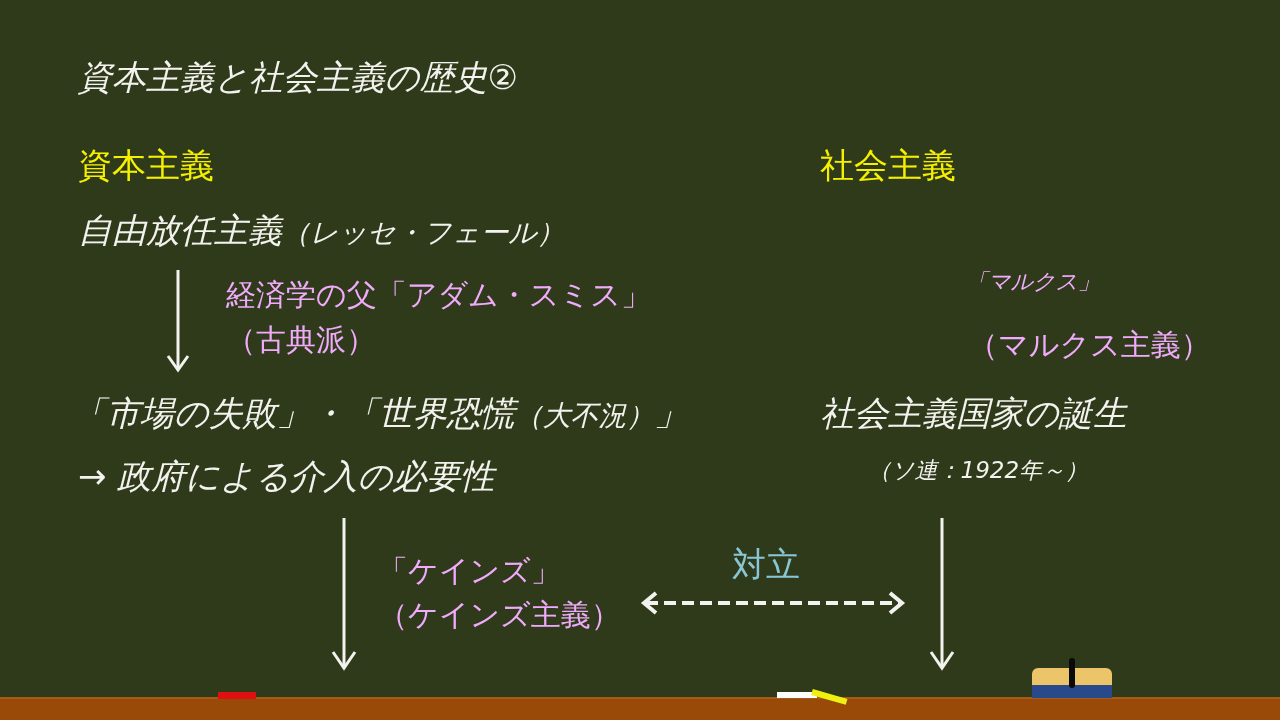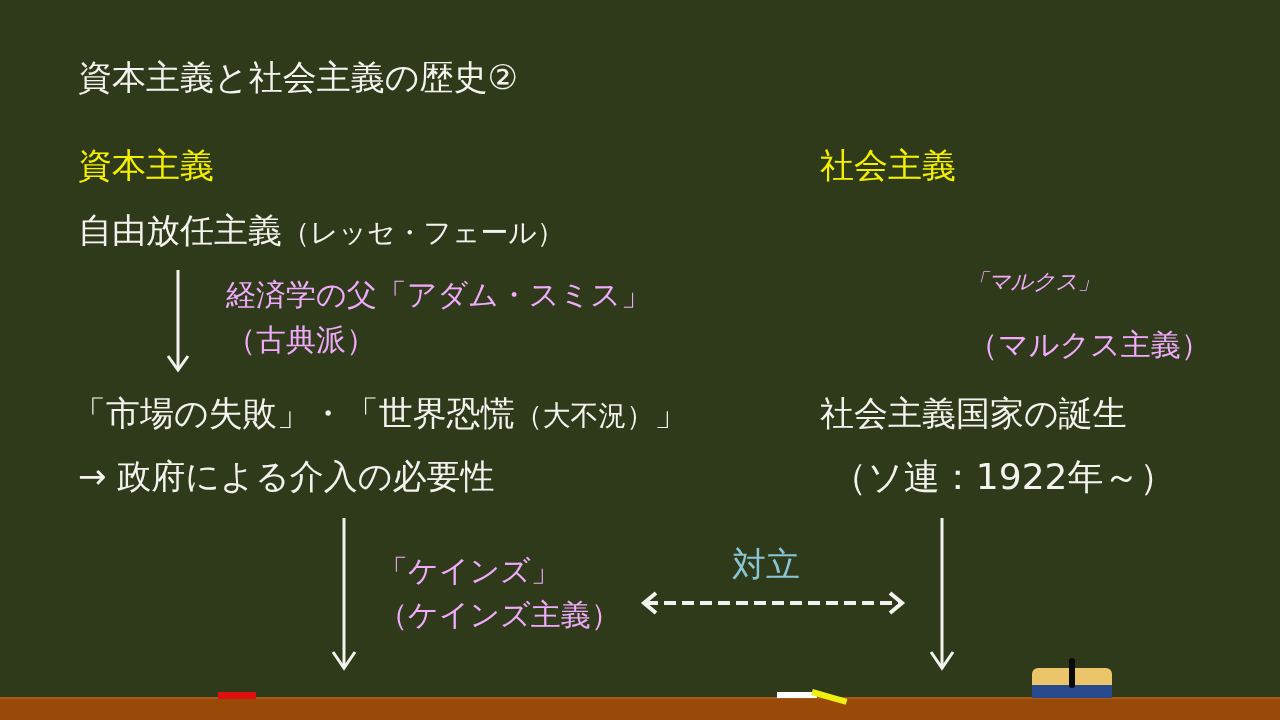--- a/index.html
+++ b/index.html
@@ -12,38 +12,38 @@
     .board {
       position: absolute; left: 0; top: 0; width: 1280px; height: 697px;
       background: #2f3a1a;
     }
     .ledge {
       position: absolute; left: 0; top: 697px; width: 1280px; height: 23px;
       background: #9a4a08;
       border-top: 2px solid #a85a1a;
     }
     .txt { position: absolute; white-space: nowrap; line-height: 1; }
-    .white { color: #f2f2ee; }
+    .white { color: #f2f2ee; font-style: italic; }
     .yellow { color: #f4f000; }
     .pink { color: #f0abfc; }
     .cyan { color: #88c6d6; font-family: Liberation Mono, monospace; }
     .small { font-size: 0.82em; }
 
     #title { left: 78px; top: 60px; font-size: 34px; }
     #cap-head { left: 78px; top: 148px; font-size: 34px; }
     #soc-head { left: 820px; top: 148px; font-size: 34px; }
     #laissez { left: 78px; top: 213px; font-size: 34px; }
     #smith1 { left: 226px; top: 280px; font-size: 30px; }
     #smith2 { left: 226px; top: 325px; font-size: 30px; }
     #failure { left: 72px; top: 396px; font-size: 34px; }
     #govt { left: 78px; top: 459px; font-size: 34px; }
     #marx1 { left: 966px; top: 271px; font-size: 22px; font-style: italic; }
     #marx2 { left: 968px; top: 330px; font-size: 30px; }
     #birth { left: 820px; top: 396px; font-size: 34px; }
-    #ussr { left: 831px; top: 459px; font-size: 36px; }
+    #ussr { left: 868px; top: 459px; font-size: 23px; }
     #keynes1 { left: 378px; top: 556px; font-size: 30px; }
     #keynes2 { left: 378px; top: 600px; font-size: 30px; }
     #conflict { left: 732px; top: 550px; font-size: 34px; }
 
     svg.arrow { position: absolute; overflow: visible; }
 
     .chalk { position: absolute; }
     #chalk-red { left: 218px; top: 692px; width: 38px; height: 7px; background: #e01010; }
     #chalk-white { left: 777px; top: 692px; width: 40px; height: 6px; background: #ffffff; }
     #chalk-yellow { left: 812px; top: 689px; width: 36px; height: 6px; background: #f0f010; transform: rotate(16deg); transform-origin: left center; }

